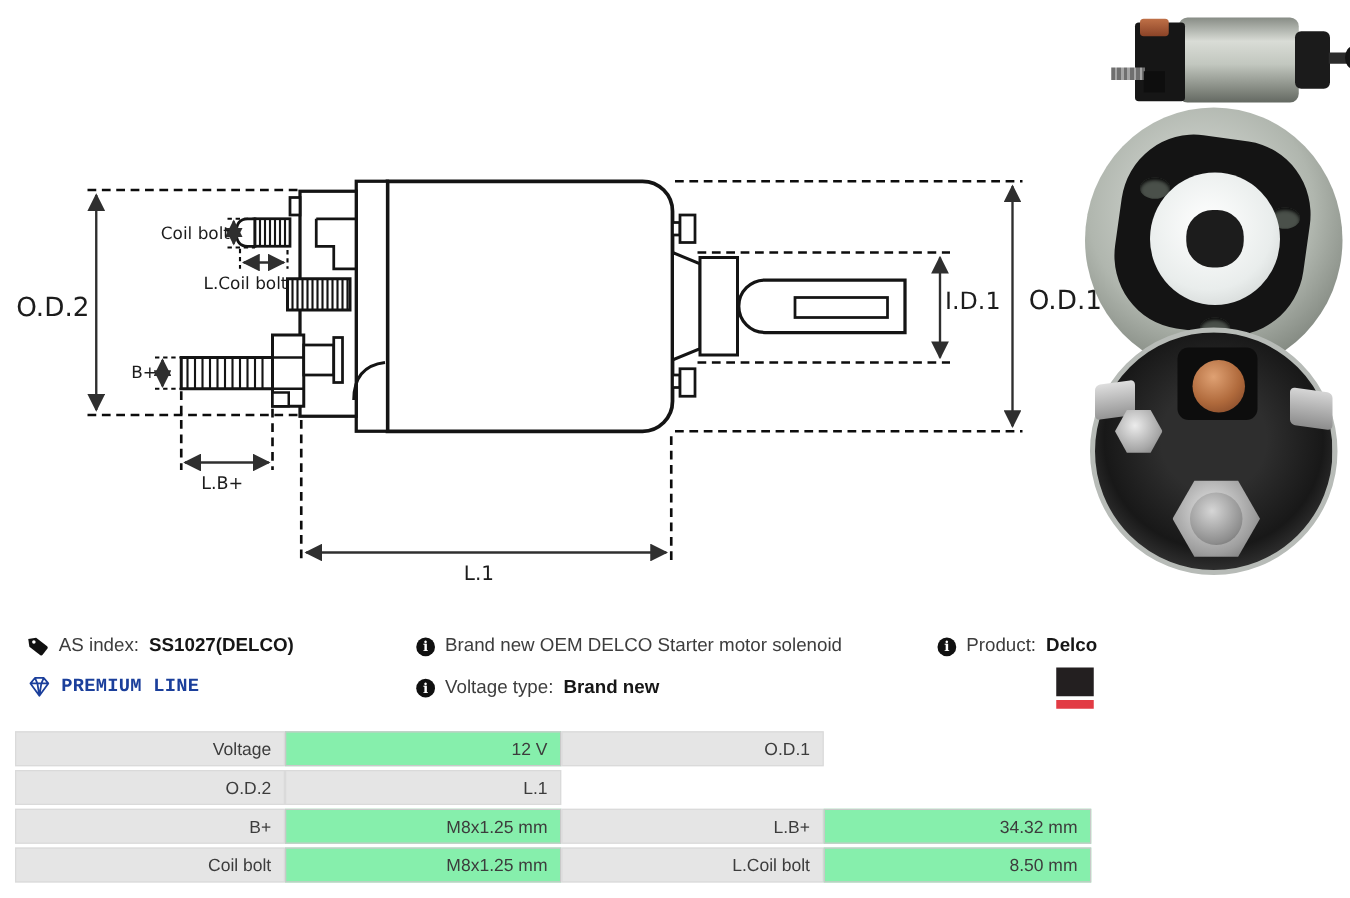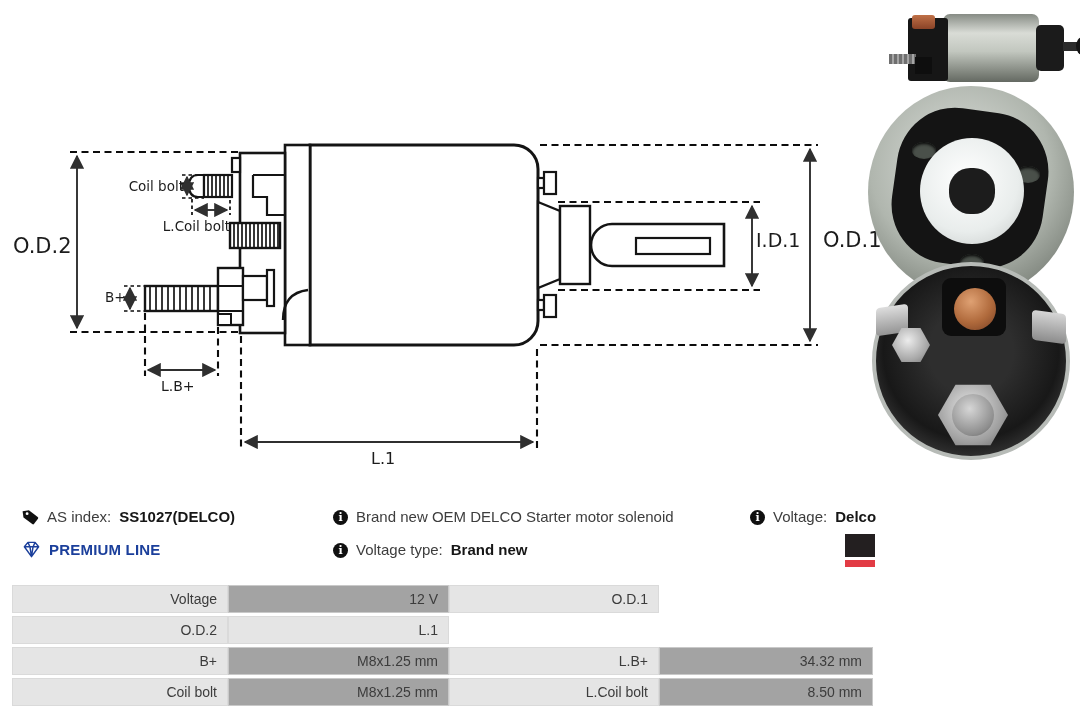--- a/index.html
+++ b/index.html
@@ -46,31 +46,31 @@
   .ph3-brk-l{position:absolute;left:0px;top:40px;width:32px;height:28px;border-radius:4px;
     transform:skewY(-8deg);background:linear-gradient(180deg,#dedede,#949494);}
   .ph3-brk-r{position:absolute;right:0px;top:46px;width:34px;height:30px;border-radius:4px;
     transform:skewY(8deg);background:linear-gradient(180deg,#d6d6d6,#8c8c8c);}
   
   .info-cell{position:absolute;display:flex;align-items:flex-end;gap:8px;font-size:15px;color:#3d3d3d;white-space:nowrap;}
   .bold{font-weight:bold;color:#161616;}
   .info-icon{display:inline-flex;width:15px;height:15px;border-radius:50%;background:#101010;color:#fff;
     align-items:center;justify-content:center;font-size:11px;font-weight:bold;
     font-family:"DejaVu Serif",serif;flex:0 0 auto;}
-  .premium{font-weight:bold;font-size:15px;letter-spacing:0.2px;text-decoration:none;}
+  .premium{font-weight:bold;font-size:15px;letter-spacing:0.2px;text-decoration:none;font-family:Liberation Mono, monospace;}
   .logo{position:absolute;}
   .logo-top{width:30px;height:23px;}
   .logo-bar{width:30px;height:7px;margin-top:3px;}
   
   .spec-table{position:absolute;left:12px;top:585px;width:861px;}
   .spec-row{display:grid;grid-template-columns:216px 221px 210px 214px;height:28px;margin-bottom:3px;}
   .spec-cell{display:flex;align-items:center;justify-content:flex-end;padding-right:10px;
     font-size:14px;box-sizing:border-box;}
   .spec-label{background:#e5e5e5;border:1px solid #dadada;color:#3c3c3c;}
-  .spec-value{background:#a3a3a3;border:1px solid #c9c9c9;color:#3c3c3c;}
+  .spec-value{background:#86efac;border:1px solid #c9c9c9;color:#3c3c3c;}
 </style>
 </head>
 <body>
 
 <div class="page">
 
   <svg class="diagram" width="880" height="492" viewBox="0 0 880 492">
     <defs>
       <marker id="ah" viewBox="0 0 10 10" refX="9" refY="5" markerWidth="7.5" markerHeight="7.5" orient="auto-start-reverse">
           <path d="M0,0 L10,5 L0,10 Z" fill="#2f2f2f"></path>
@@ -236,21 +236,21 @@
     <span class="bold">SS1027(DELCO)</span>
   </div>
 
   <div class="info-cell" style="left:333px;top:508px;">
     <span class="info-icon">i</span>
     <span>Brand new OEM DELCO Starter motor solenoid</span>
   </div>
 
   <div class="info-cell" style="left:750px;top:508px;">
     <span class="info-icon">i</span>
-    <span>Voltage:</span>
+    <span>Product:</span>
     <span class="bold">Delco</span>
   </div>
 
   <div class="info-cell" style="left:22px;top:541px;">
     <svg width="19" height="17" viewBox="0 0 24 21">
       <path d="M3,7 L7.5,1.5 H16.5 L21,7 L12,19.5 Z M3,7 H21 M7.5,1.5 L10,7 L12,19.5 M16.5,1.5 L14,7 L12,19.5" fill="none" stroke="#1b3f9b" stroke-width="1.8" stroke-linejoin="round"></path>
     </svg>
     <span class="premium" style="color:#1b3f9b;">PREMIUM LINE</span>
   </div>
 

